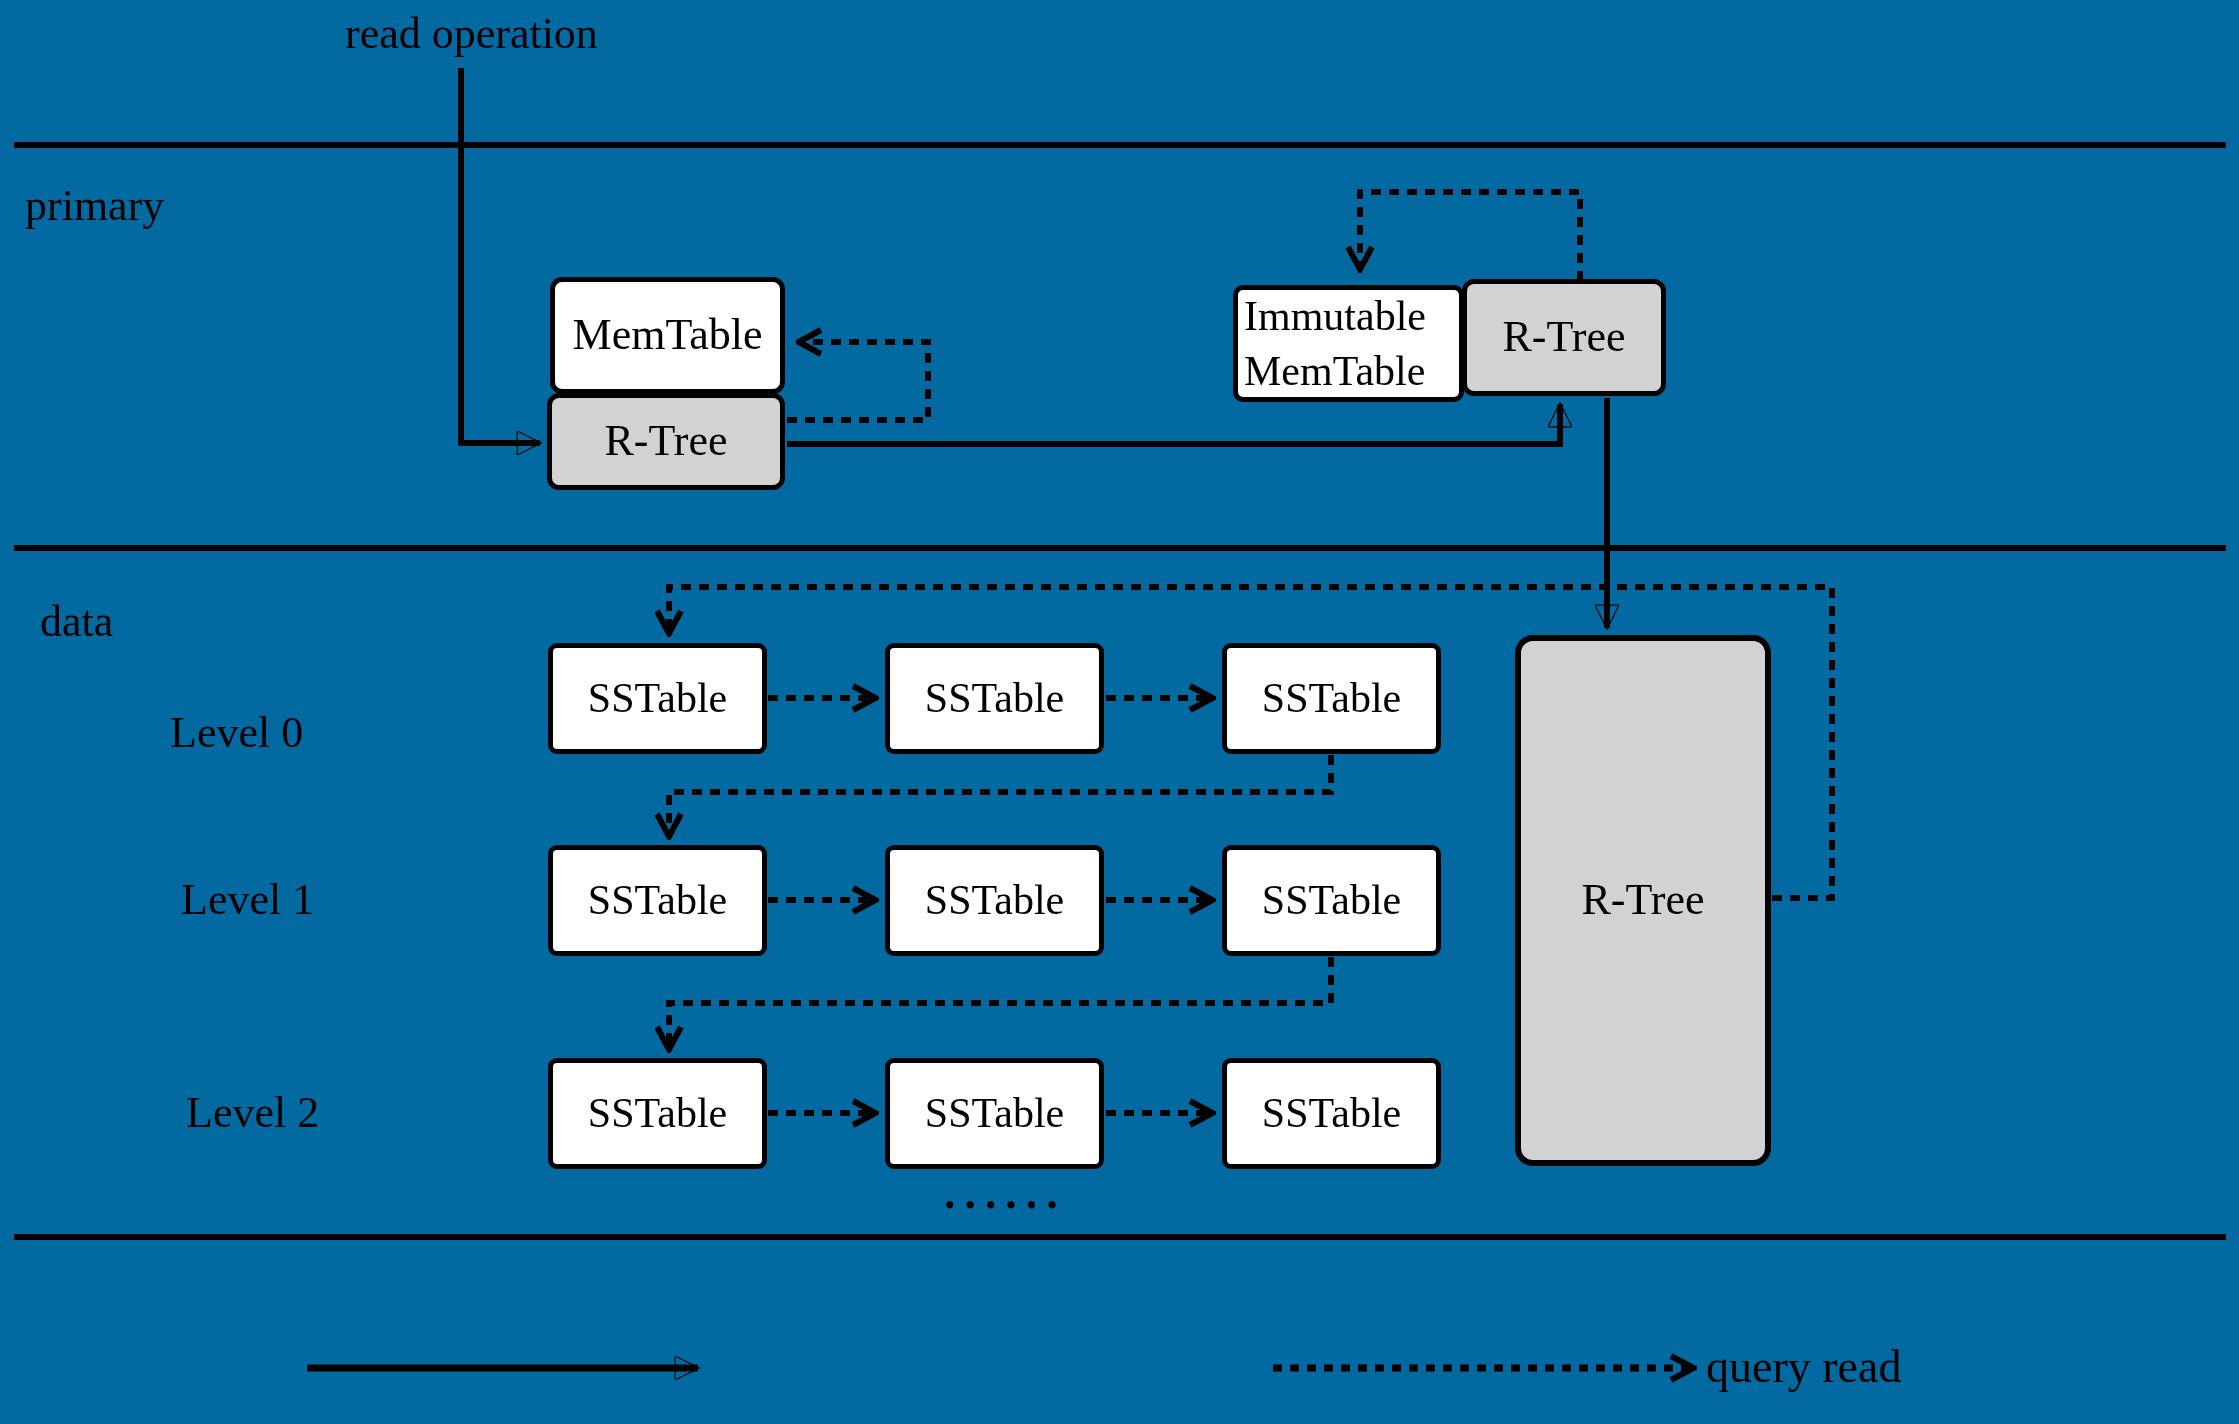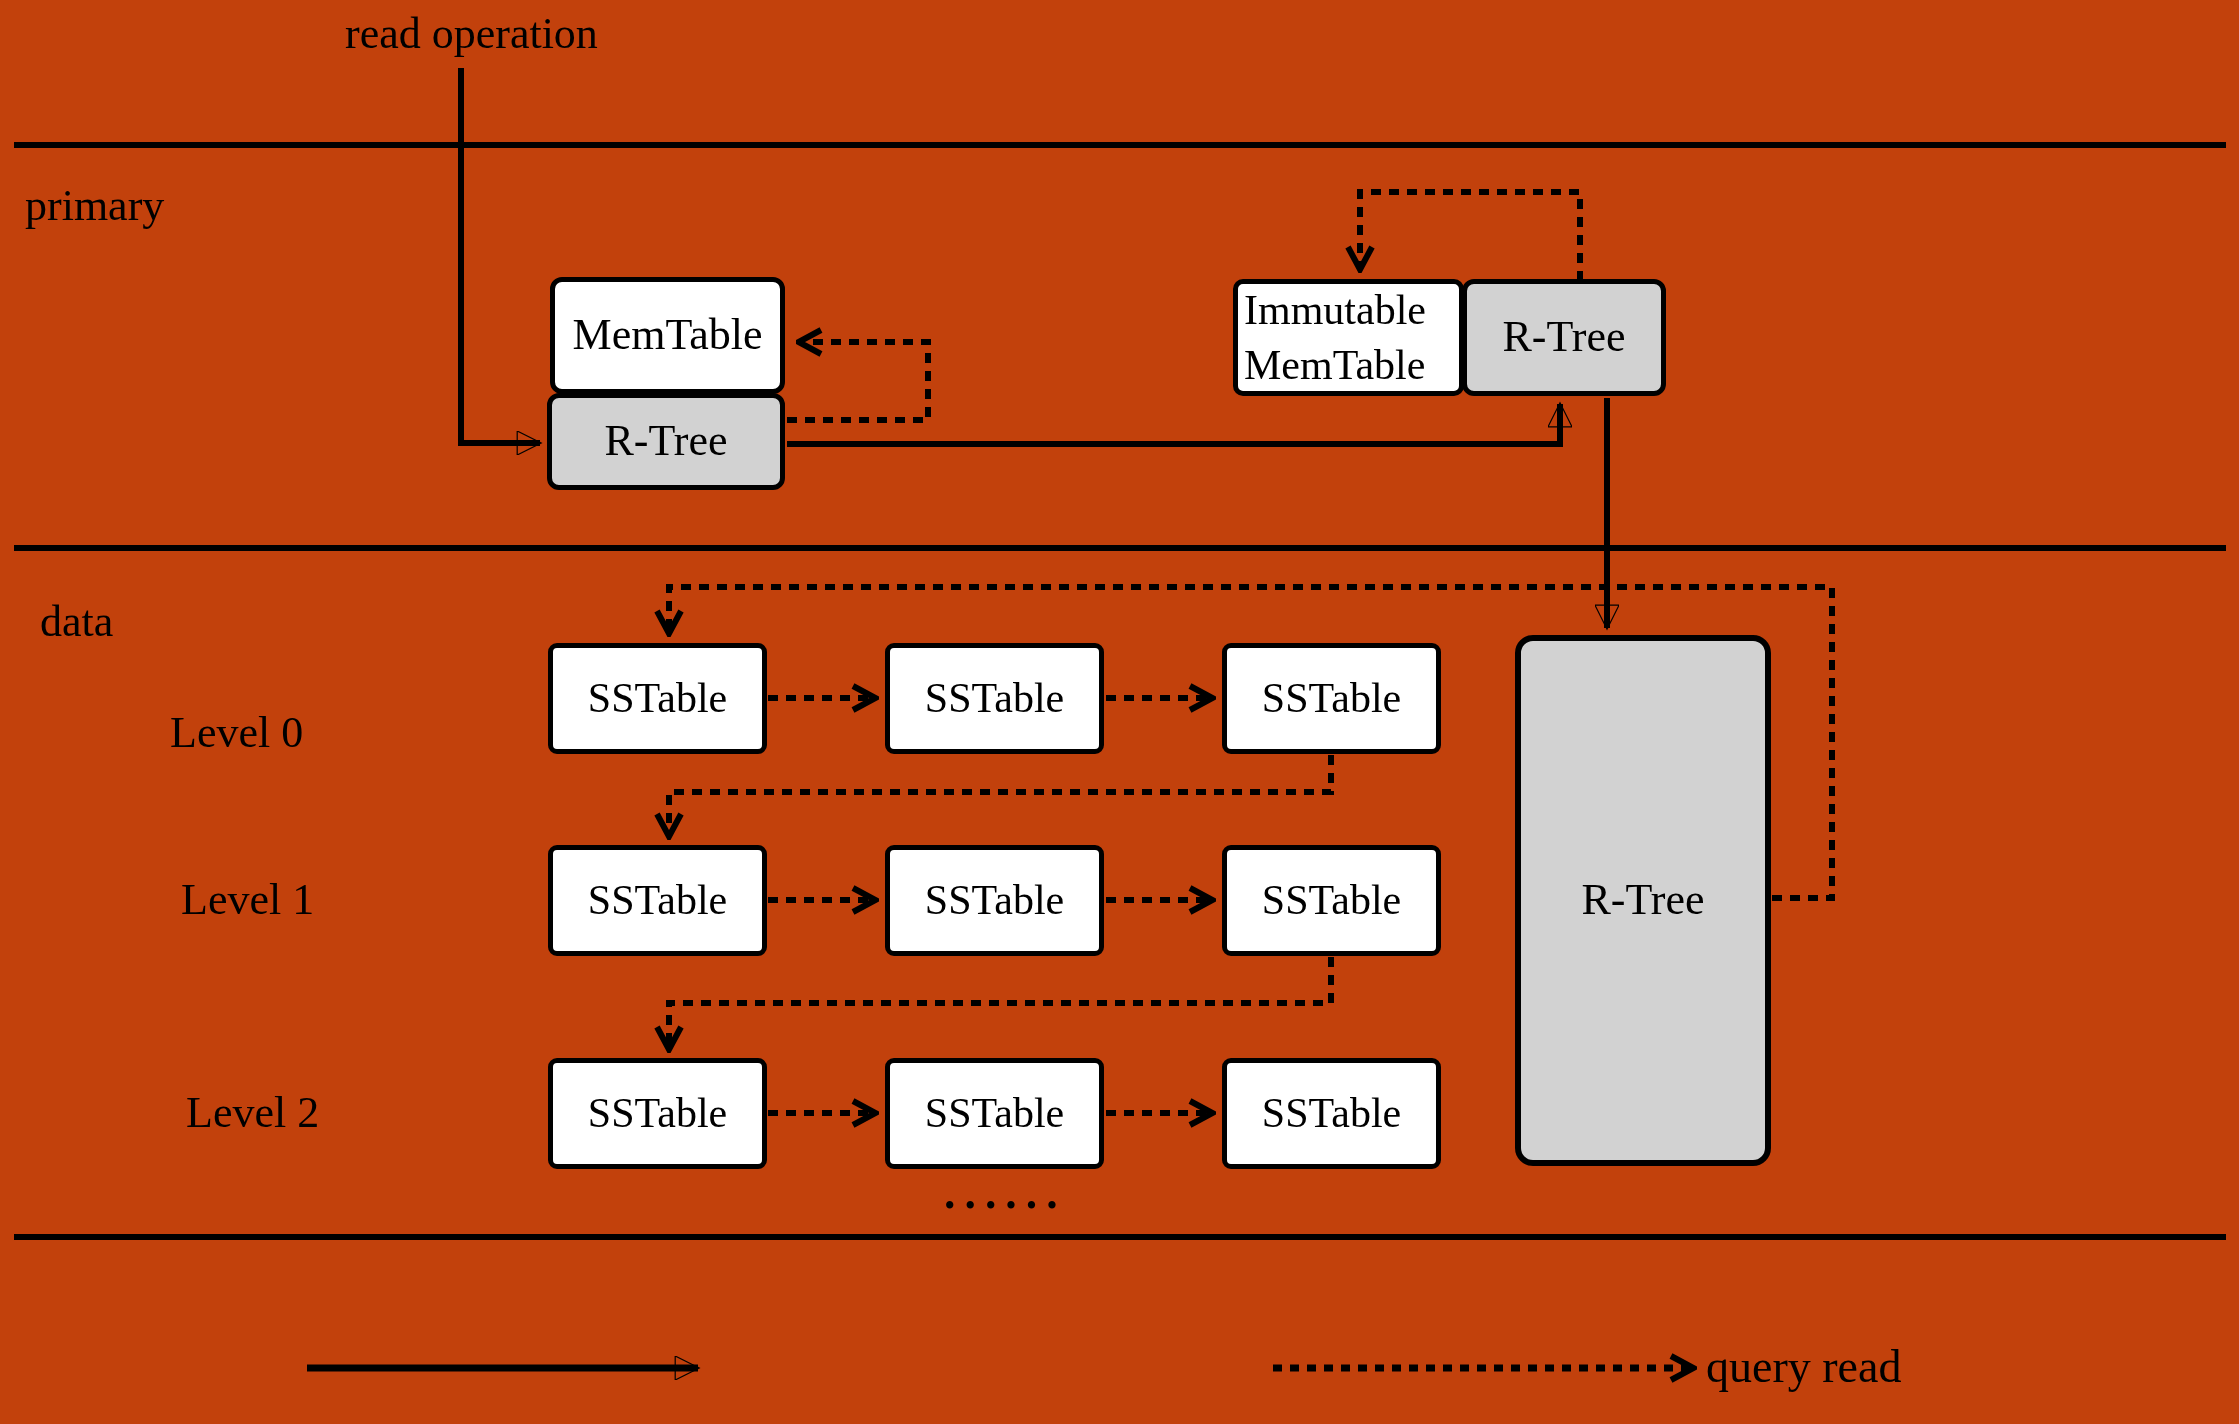--- a/index.html
+++ b/index.html
@@ -1,19 +1,19 @@
 <!DOCTYPE html>
 <html><head>
 <meta charset="utf-8">
 <style>
   html,body{margin:0;padding:0;background:#ffffff;}
   #canvas{
     position:relative;
     width:2239px;height:1424px;
-    background:#c2410c;
+    background:#0369a1;
     font-family:"Liberation Serif","DejaVu Serif",serif;
     color:#000;
     overflow:hidden;
   }
   #wires{position:absolute;left:0;top:0;width:2239px;height:1424px;z-index:1;}
   #wires path{stroke:#000;fill:none;}
   .solidline{stroke-width:6;}
   .dashedline{stroke-width:6;stroke-dasharray:10 8;}
   .rule{stroke-width:6;}
   .legendline{stroke-width:7;}
@@ -81,21 +81,21 @@
   <div class="lbl" style="left:25px;top:180px;">primary</div>
   <div class="lbl" style="left:40px;top:596px;">data</div>
 
   <div class="box" style="left:550px;top:277px;width:235px;height:117px;">
     <span>MemTable</span>
   </div>
   <div class="box gray" style="left:547px;top:393px;width:238px;height:97px;">
     <span>R-Tree</span>
   </div>
 
-  <div class="box twoline" style="left:1233px;top:279px;width:231px;height:117px;">
+  <div class="box twoline" style="left:1233px;top:285px;width:231px;height:117px;">
     <span>Immutable</span>
     <span>MemTable</span>
   </div>
   <div class="box gray" style="left:1462px;top:279px;width:204px;height:117px;">
     <span>R-Tree</span>
   </div>
 
   <div class="box gray bigrtree" style="left:1515px;top:635px;width:256px;height:531px;">
     <span>R-Tree</span>
   </div>

